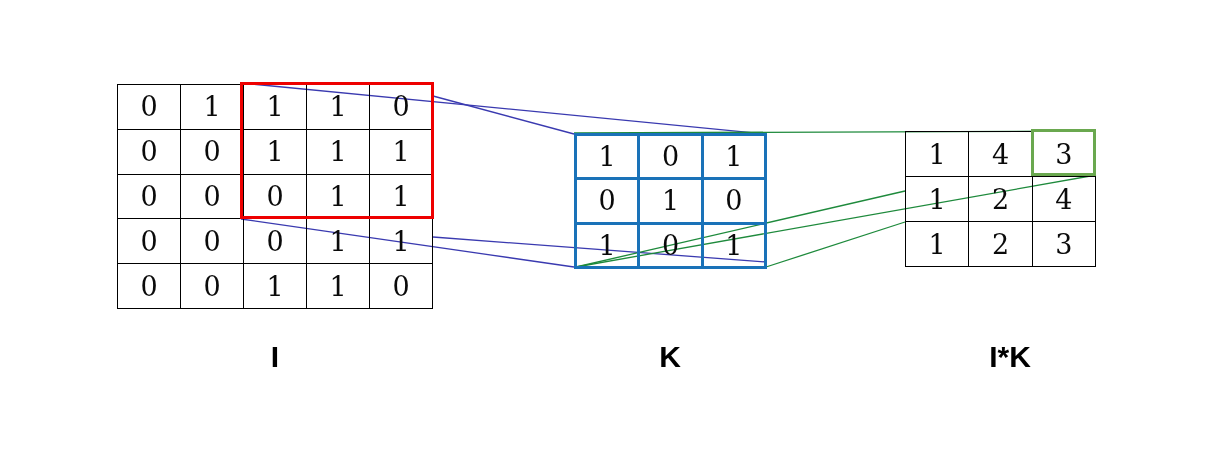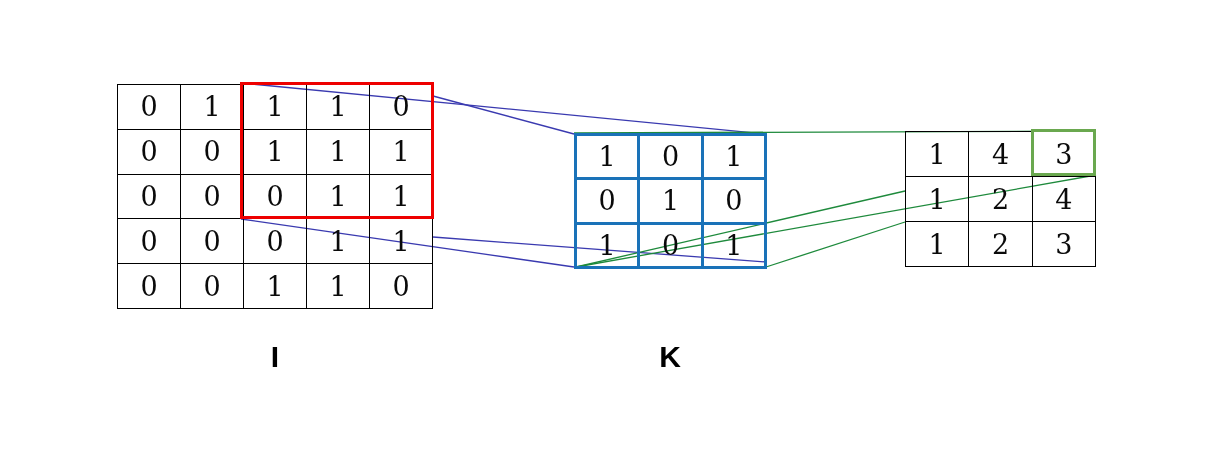--- a/index.html
+++ b/index.html
@@ -205,14 +205,15 @@
 
     <div class="cell">1</div>
     <div class="cell">2</div>
     <div class="cell">3</div>
   </div>
 
   <div class="highlight" id="highlight-output-cell"></div>
 
   <div class="matrix-label" id="label-input">I</div>
   <div class="matrix-label" id="label-kernel">K</div>
+  <div class="matrix-label" id="label-output">I*K</div>
 
 </div>
 
 </body></html>

